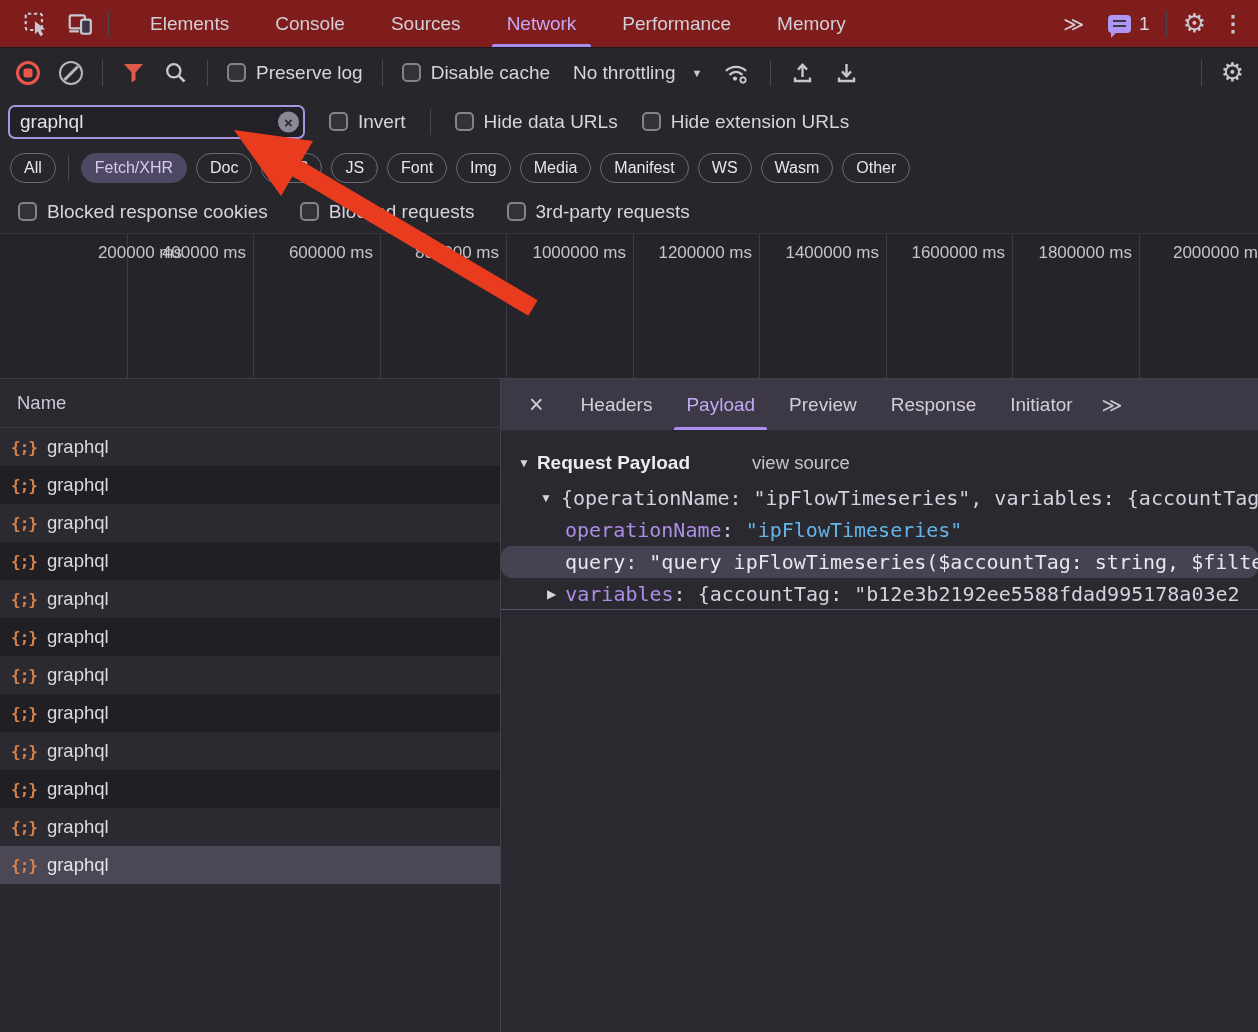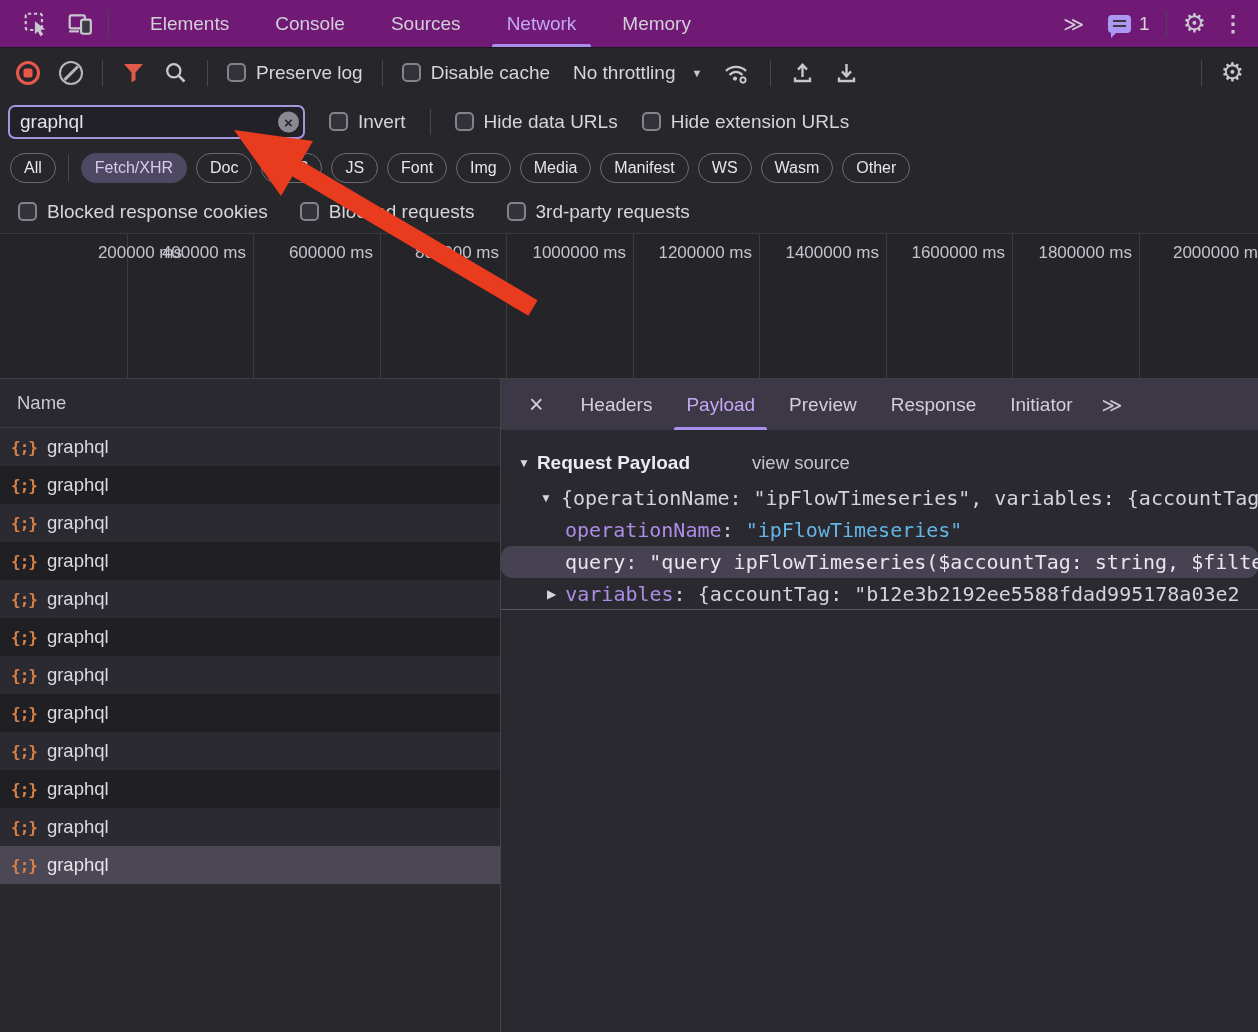--- a/index.html
+++ b/index.html
@@ -9,21 +9,21 @@
     background:#2a292f;
     font-family:"Liberation Sans", sans-serif;
     color:#d7d4dc;
     -webkit-font-smoothing:antialiased;
   }
   .vdiv { width:1px; height:26px; background:#4a4750; flex:none; }
 
   
   #topbar {
     position:absolute; left:0; top:0; width:1258px; height:48px;
-    background:#701a75; border-bottom:1px solid #1c1a20;
+    background:#7f1d1d; border-bottom:1px solid #1c1a20;
     display:flex; align-items:stretch; padding-left:14px;
   }
   #topbar .iconbtn { display:flex; align-items:center; justify-content:center; width:44px; flex:none; }
   #main-tab-strip { display:flex; align-items:stretch; margin-left:18px; }
   .tab {
     display:flex; align-items:center; padding:0 23px; font-size:19px; color:#d2cfd8;
     position:relative; cursor:default; white-space:nowrap;
   }
   .tab.selected { color:#c3a9f5; }
   .tab.selected::after {
@@ -147,20 +147,21 @@
       <path d="M2 18.8 H11" stroke="#c9c6cf" stroke-width="2"></path>
       <rect x="13" y="8" width="9" height="13" rx="2" fill="#3d3846" stroke="#c9c6cf" stroke-width="2"></rect>
     </svg>
   </span>
   <span class="vdiv" style="align-self:center;margin-left:6px"></span>
   <nav id="main-tab-strip">
       <div class="tab">Elements</div>
       <div class="tab">Console</div>
       <div class="tab">Sources</div>
       <div class="tab selected">Network</div>
+      <div class="tab">Performance</div>
       <div class="tab">Memory</div>
     </nav>
   <div id="topbar-right">
     <span class="tab" style="padding:0 8px;font-size:20px">≫</span>
     <span id="issues-group">
       <span id="issues-bubble">
           <i></i>
         </span>
       <span id="issues-count">1</span>
     </span>

